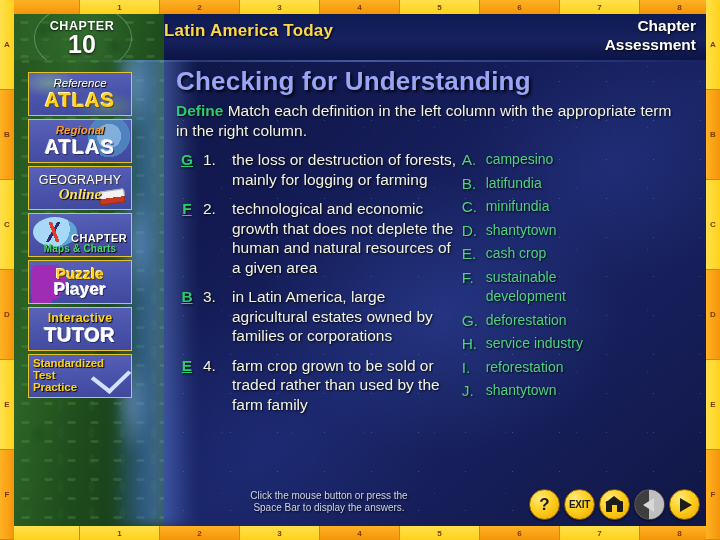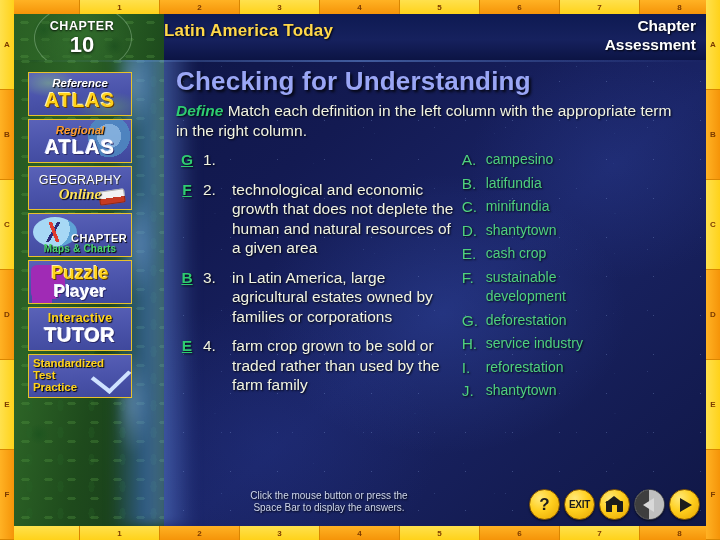--- a/index.html
+++ b/index.html
@@ -140,21 +140,21 @@
     width: 96px; height: 66px; border-radius: 50%;
     border: 1px solid rgba(190,230,190,.35);
     background: radial-gradient(circle, rgba(52,110,48,.55), rgba(28,72,28,.25));
   }
   .hdr-emblem .ch-word {
     position: relative; font-size: 12.5px; font-weight: bold; color: #fff;
     letter-spacing: .6px; line-height: 13px;
     text-shadow: 0 1px 2px rgba(0,0,0,.85);
   }
   .hdr-emblem .ch-num {
-    position: relative; font-size: 22px; font-weight: bold; color: #fff;
+    position: relative; font-size: 25px; font-weight: bold; color: #fff;
     line-height: 23px; text-shadow: 0 1px 3px rgba(0,0,0,.85);
   }
   .hdr-unit {
     position: absolute; left: 150px; top: 7px;
     font-size: 17px; font-weight: bold; color: #ffd84a;
     text-shadow: 1px 1px 2px rgba(0,0,0,.9);
     letter-spacing: .2px;
   }
   .hdr-right {
     position: absolute; right: 10px; top: 2px; text-align: right;
@@ -178,21 +178,21 @@
     border: 1.5px solid #e8c22a;
     background: linear-gradient(175deg, #5a62b8 0%, #4b54ab 50%, #3f489c 100%);
     overflow: hidden; cursor: pointer;
     display: flex; flex-direction: column; align-items: center; justify-content: center;
     text-align: center;
   }
   .side-btn .l1, .side-btn .l2, .side-btn .l3 {
     position: relative; z-index: 3; line-height: 1.02; white-space: nowrap;
   }
   
-  .sb-ref .l1 { font-size: 11.5px; font-weight: bold; color: #ffffff; font-style: italic; text-shadow: 1px 1px 1px #000; }
+  .sb-ref .l1 { font-size: 11.5px; font-weight: normal; color: #ffffff; font-style: italic; text-shadow: 1px 1px 1px #000; }
   .sb-ref .l2 { font-size: 20px; font-weight: bold; color: #ffd21a; letter-spacing: 1px; text-shadow: 1px 1px 0 #6a3d00, -1px -1px 0 #fff3b0; }
   .sb-ref::before {
     content:""; position:absolute; inset:0; z-index:1; opacity:.45;
     background: radial-gradient(ellipse 40px 20px at 20px 10px, #8fd07a, transparent 70%),
                 radial-gradient(ellipse 50px 22px at 80px 34px, #6fae60, transparent 70%);
   }
   
   .sb-reg .l1 { font-size: 11.5px; font-weight: bold; color: #ff9c2e; font-style: italic; text-shadow: 1px 1px 1px #000; }
   .sb-reg .l2 { font-size: 20px; font-weight: bold; color: #ffffff; letter-spacing: 1px; text-shadow: 1px 1px 0 #2a2a6a, -1px -1px 0 #dfe6ff; }
   .sb-reg::before {
@@ -219,21 +219,21 @@
     border-radius: 50%;
     background: radial-gradient(circle at 40% 40%, #a7d8f5 0 60%, #5ea3d6 60% 100%);
   }
   .sb-map::after {
     content:""; position:absolute; left:10px; top:8px; width:30px; height:20px; z-index:2;
     background:
       linear-gradient(70deg, transparent 45%, #e03b2e 45%, #e03b2e 55%, transparent 55%),
       linear-gradient(-60deg, transparent 48%, #2b2b7a 48%, #2b2b7a 56%, transparent 56%);
   }
   
-  .sb-puz .l1 { font-size: 18px; font-weight: bold; color: #ffd21a; text-shadow: 1px 1px 0 #5a3b00, -1px -1px 0 #fff0a8; letter-spacing: .2px; }
+  .sb-puz .l1 { font-size: 15px; font-weight: bold; color: #ffd21a; text-shadow: 1px 1px 0 #5a3b00, -1px -1px 0 #fff0a8; letter-spacing: .2px; }
   .sb-puz .l2 { font-size: 17px; font-weight: bold; color: #ffffff; text-shadow: 1px 1px 0 #2a2a6a, -1px -1px 0 #e7ecff; letter-spacing: .2px; }
   .sb-puz::before {
     content:""; position:absolute; left:2px; top:4px; width:30px; height:34px; z-index:1;
     background: #a02bb5; border-radius: 6px;
     box-shadow: 10px -2px 0 -6px #a02bb5, -4px 12px 0 -5px #a02bb5;
   }
   
   .sb-tut .l1 { font-size: 12.5px; font-weight: bold; color: #ffd21a; text-shadow: 1px 1px 1px #000; letter-spacing: .2px; }
   .sb-tut .l2 { font-size: 20px; font-weight: bold; color: #ffffff; letter-spacing: .5px; text-shadow: 1px 1px 0 #2a2a6a, -1px -1px 0 #e7ecff; }
   
@@ -254,21 +254,21 @@
     font-size: 26px; font-weight: bold; color: #9aa6f5;
     text-shadow: 2px 2px 3px rgba(0,0,0,.85);
     letter-spacing: .2px; line-height: 30px;
     margin-left: 12px;
   }
   .directions {
     margin-top: 5px; margin-left: 12px; width: 498px;
     font-size: 15.5px; line-height: 19.5px; color: #f2f4e2;
     text-shadow: 1px 1px 2px rgba(0,0,0,.85);
   }
-  .directions .kw { color: #2ecc71; font-weight: bold; font-style: italic; }
+  .directions .kw { color: #2ecc71; font-weight: bold; }
 
   .columns { display: flex; margin-top: 10px; }
   .col-left { width: 372px; padding-left: 12px; }
   .col-right { width: 170px; padding-left: 2px; }
 
   .q-item { display: flex; margin-bottom: 10px; }
   .q-ans {
     width: 22px; flex: 0 0 22px; text-align: center;
     font-size: 15.5px; font-weight: bold; color: #2ecc71;
     text-decoration: underline;
@@ -462,20 +462,21 @@
 
       <div class="directions">
         <span class="kw">Define</span><span>  Match each definition in the left column with the appropriate term in the right column.</span>
       </div>
 
       <div class="columns">
         <div class="col-left">
           <div class="q-item">
             <div class="q-ans">G</div>
             <div class="q-num">1.</div>
+            <div class="q-text">the loss or destruction of forests, mainly for logging or farming</div>
           </div>
           <div class="q-item">
             <div class="q-ans">F</div>
             <div class="q-num">2.</div>
             <div class="q-text">technological and economic growth that does not deplete the human and natural resources of a given area</div>
           </div>
           <div class="q-item">
             <div class="q-ans">B</div>
             <div class="q-num">3.</div>
             <div class="q-text">in Latin America, large agricultural estates owned by families or corporations</div>

